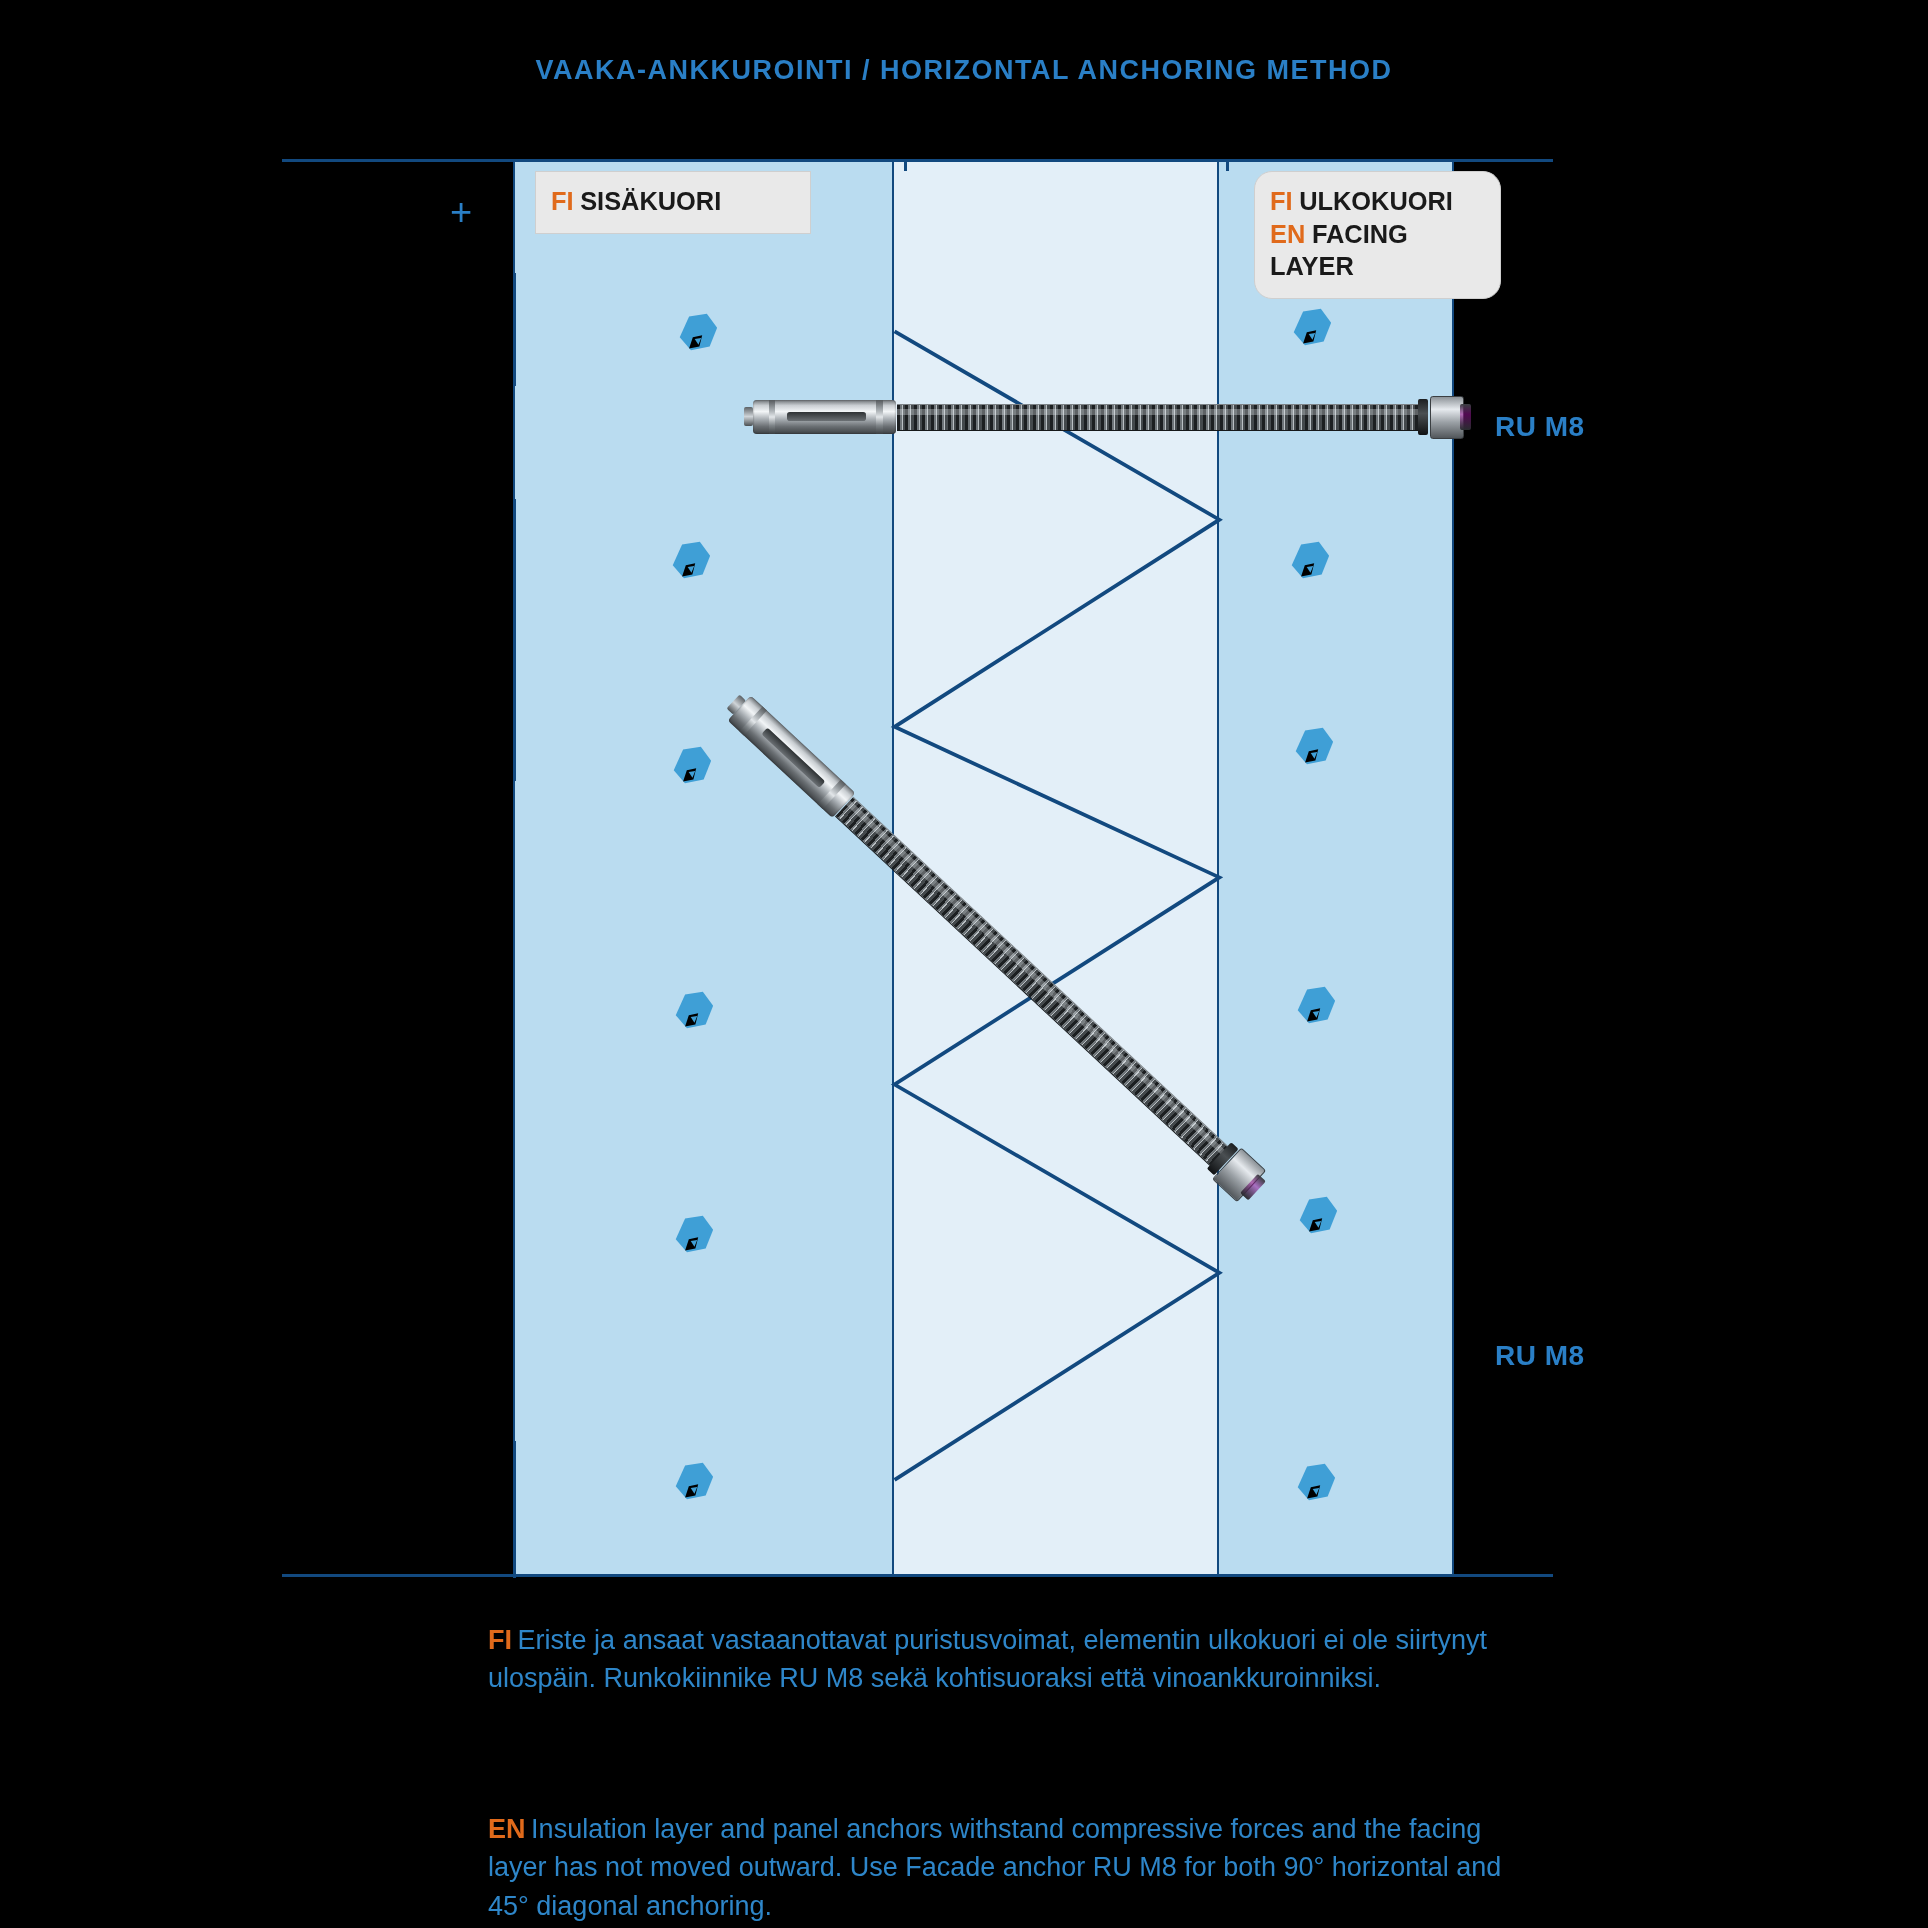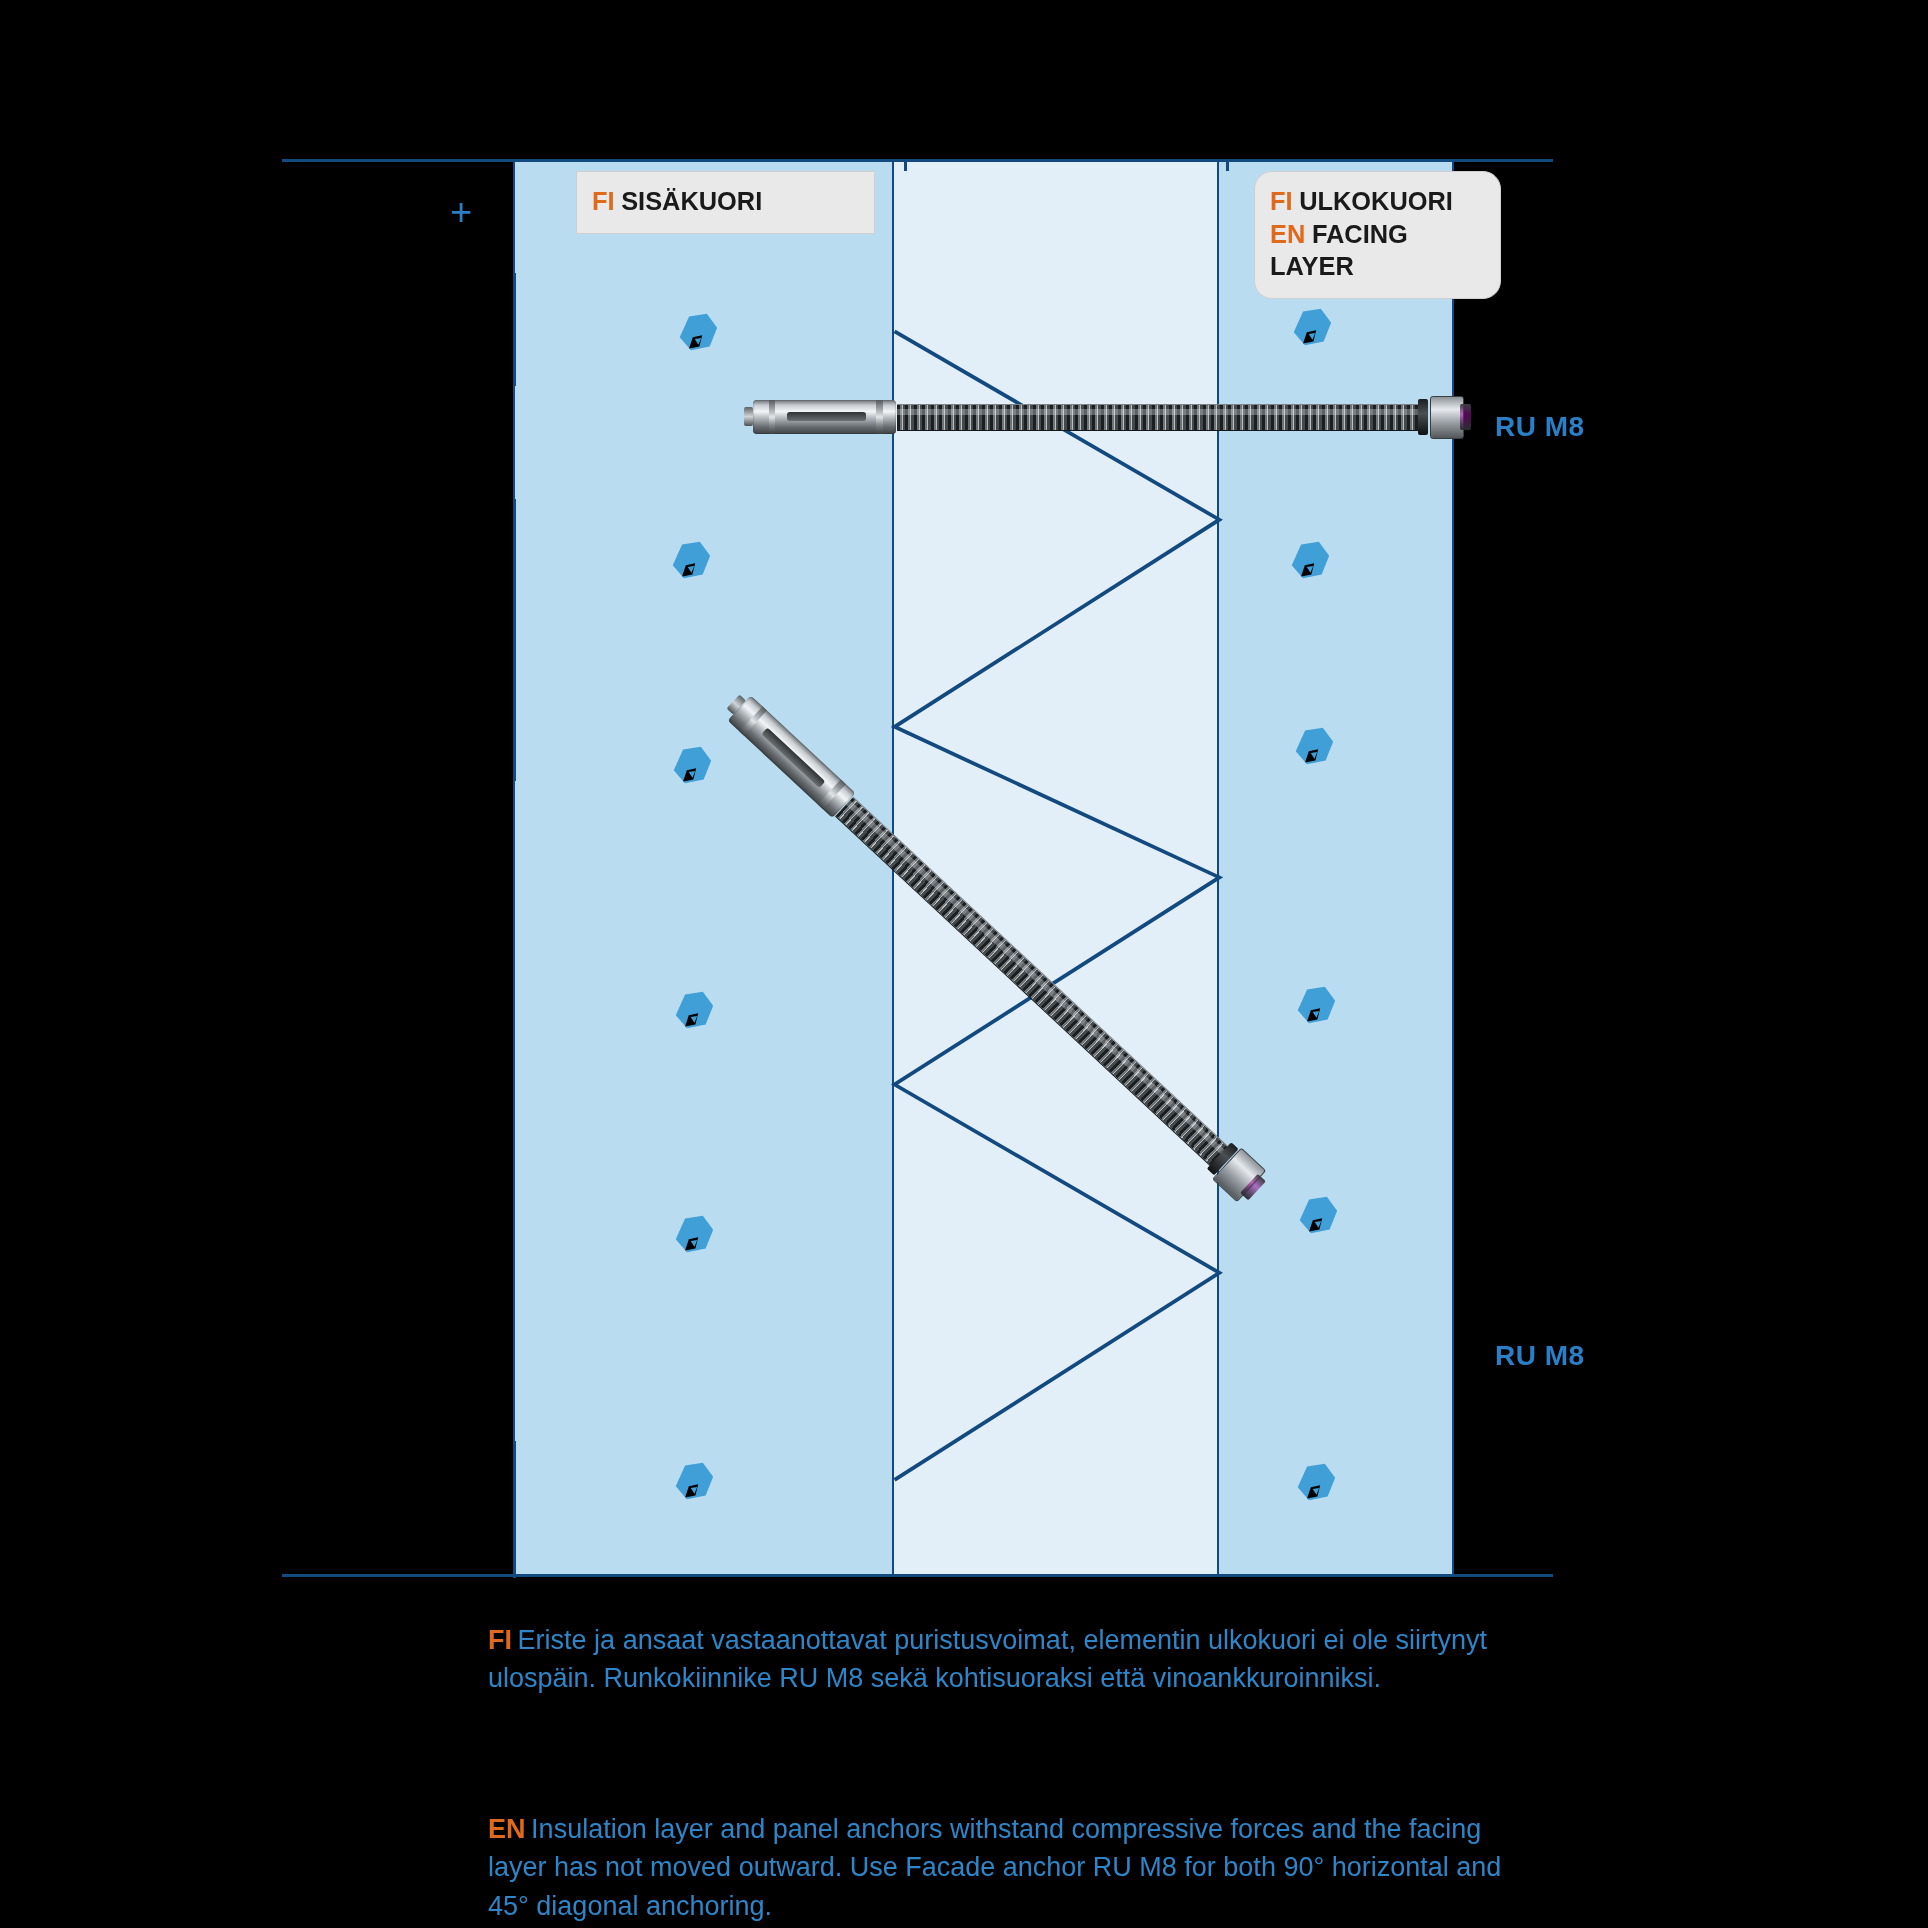--- a/index.html
+++ b/index.html
@@ -126,21 +126,21 @@
     font-size: 25.4px;
     line-height: 1.28;
     font-weight: 600;
     box-sizing: border-box;
   }
   .label-box .lang {
     color: #e06a1b;
     font-weight: 700;
     margin-right: 6.6px;
   }
-  .box-inner  { left: 535px; top: 171px; width: 299px; margin-left: 41px; }
+  .box-inner  { left: 535px; top: 171px; width: 276px; }
   .box-insul  { left: 910px; top: 171px; width: 322px; }
   .box-outer  { left: 1254px; top: 171px; width: 247px; border-radius: 18px; }
 
   
   .box-line {
     position: absolute;
     width: 2.8px;
     background: #12497f;
   }
 
@@ -251,20 +251,21 @@
     margin-right: 5.6px;
   }
   .cap-fi { top: 1621px; }
   .cap-en { top: 1810px; }
 </style>
 </head>
 <body>
 
 <div id="stage">
 
+  <div class="title">VAAKA-ANKKUROINTI / HORIZONTAL ANCHORING METHOD</div>
 
   <div class="plus">+</div>
 
   <div class="wall">
     <div class="wall-top-line"></div>
     <div class="wall-bottom-line"></div>
 
     <div class="layer layer-inner"></div>
     <div class="layer layer-insul"></div>
     <div class="layer layer-outer"></div>

